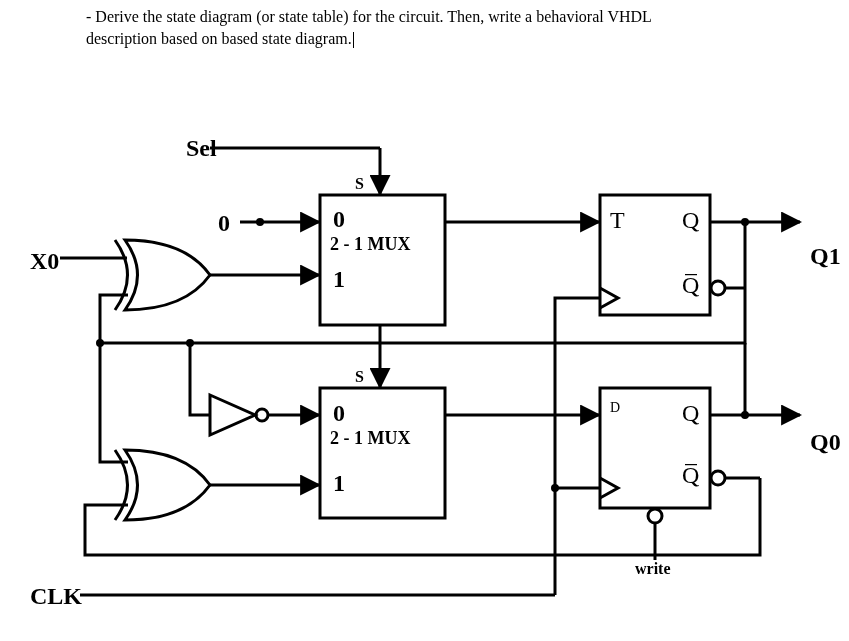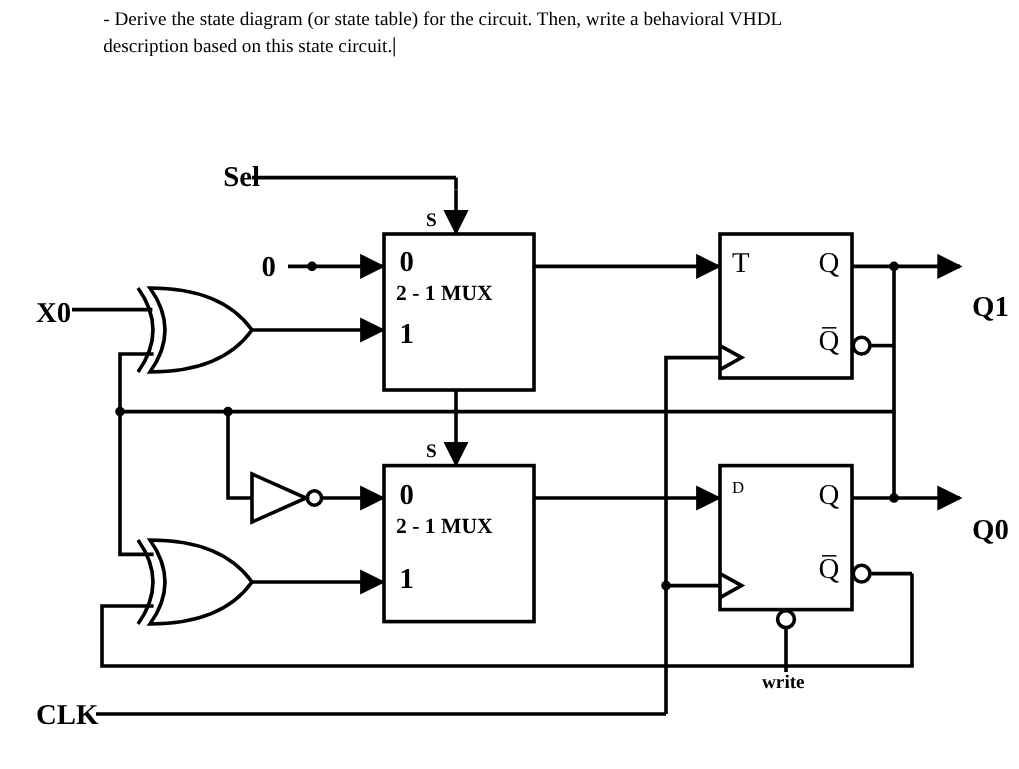--- a/index.html
+++ b/index.html
@@ -39,21 +39,21 @@
   .bold { font-weight: bold; }
   svg { display: block; }
 </style>
 </head>
 <body>
 
 <div class="page">
 
   <div class="question">
     <span>- Derive the state diagram (or state table) for the circuit. Then, write a behavioral VHDL</span><br>
-    <span>description based on this state circuit.</span><span class="cursor"></span>
+    <span>description based on based state diagram.</span><span class="cursor"></span>
   </div>
 
   <svg width="849" height="641">
     <defs>
       <marker id="arrow" viewBox="0 0 10 10" refX="9" refY="5" markerWidth="7" markerHeight="7" orient="auto-start-reverse">
         <path d="M 0 0 L 10 5 L 0 10 z" fill="#000"></path>
       </marker>
       <marker id="arrowSmall" viewBox="0 0 10 10" refX="9" refY="5" markerWidth="6" markerHeight="6" orient="auto-start-reverse">
         <path d="M 0 0 L 10 5 L 0 10 z" fill="#000"></path>
       </marker>

